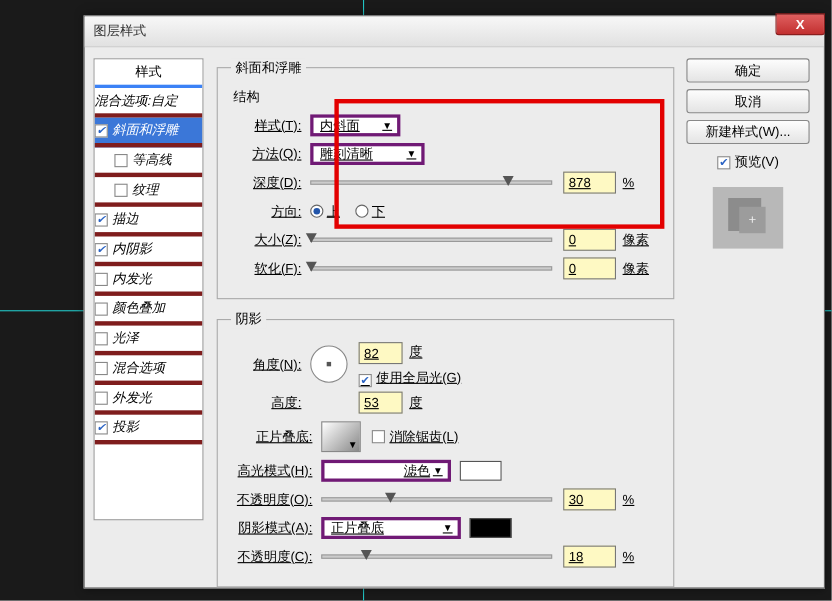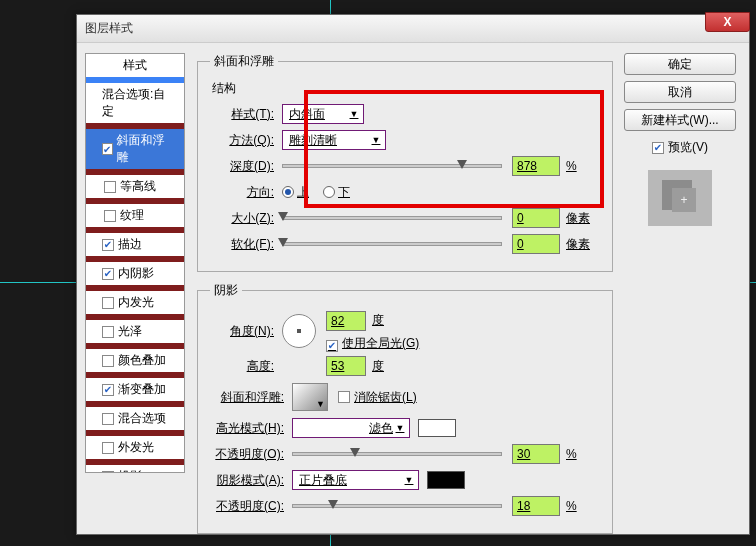--- a/index.html
+++ b/index.html
@@ -6,43 +6,43 @@
 body { background: #1a1a1a; width: 756px; height: 546px; position: relative; overflow: hidden; }
 .guide-v { position: absolute; top: 0; left: 330px; width: 1px; height: 546px; background: #22c5c5; z-index: 0; }
 .guide-h { position: absolute; top: 282px; left: 0; width: 756px; height: 1px; background: #22c5c5; z-index: 0; }
 .dialog { position: absolute; top: 14px; left: 76px; width: 674px; height: 521px; background: #ececec; border: 1px solid #666; box-shadow: 0 0 8px rgba(0,0,0,0.5); }
 .titlebar { height: 28px; background: linear-gradient(#f7f7f7,#e1e1e1); border-bottom: 1px solid #ccc; display: flex; align-items: center; padding: 0 8px; position: relative; }
 .titlebar .title { color: #333; }
 .close-btn { position: absolute; right: -1px; top: -3px; width: 45px; height: 20px; background: linear-gradient(#e06060,#c23030); border: 1px solid #8a1e1e; border-radius: 0 0 3px 3px; color: #fff; display: flex; align-items: center; justify-content: center; font-size: 13px; font-weight: bold; }
 .body { display: flex; padding: 10px 10px 10px 0; height: calc(100% - 28px); }
 .left-col { width: 112px; padding: 0 4px 0 8px; }
 .styles-list { border: 1px solid #999; background: #fff; height: 420px; overflow: hidden; }
-.styles-list .hdr { background: #fff; padding: 3px 12px; border-bottom: 6px solid #3b82f6; text-align: center; }
-.styles-list .opt-row { padding: 3px 16px; border-bottom: 6px solid #7f1d1d; display: flex; align-items: center; gap: 4px; }
+.styles-list .hdr { background: #fff; padding: 3px 12px; border-bottom: 3px solid #3b82f6; text-align: center; }
+.styles-list .opt-row { padding: 3px 0; border-bottom: 4px solid #7f1d1d; display: flex; align-items: center; gap: 4px; font-style: italic; }
 .styles-list .opt-row.sel { background: #3b77d8; color: #fff; }
 .styles-list .opt-row.indent { padding-left: 18px; }
 .chk { width: 12px; height: 12px; border: 1px solid #888; background: #fff; display: inline-flex; align-items: center; justify-content: center; font-size: 10px; color: #2a63c4; }
 .chk.on::before { content: "✔"; }
 .center-col { flex: 1; padding: 0 8px; }
 .right-col { width: 118px; padding: 0 2px; display: flex; flex-direction: column; align-items: center; gap: 6px; }
 .btn { width: 112px; height: 22px; background: linear-gradient(#fdfdfd,#e4e4e4); border: 1px solid #888; border-radius: 3px; display: flex; align-items: center; justify-content: center; cursor: pointer; }
 .preview-chk { display: flex; align-items: center; gap: 4px; margin-top: 2px; justify-content: center; }
 .preview-box { width: 64px; height: 56px; background: #b8b8b8; margin-top: 8px; position: relative; }
 .preview-box::before { content:""; position:absolute; top:10px; left:14px; width:30px; height:30px; background:#8c8c8c; }
 .preview-box::after { content:"+"; position:absolute; top:18px; left:24px; width:24px; height:24px; background:#9c9c9c; color:#eee; font-size:12px; display:flex; align-items:center; justify-content:center; }
 fieldset { border: 1px solid #aaa; padding: 8px 12px 12px 12px; margin-bottom: 10px; position: relative; }
 fieldset > legend { padding: 0 4px; background: #ececec; }
 .subhdr { margin: 2px 0 6px 2px; }
 .row { display: flex; align-items: center; margin: 4px 0; height: 22px; text-decoration: underline; }
 .row .lab { width: 72px; text-align: right; padding-right: 8px; }
-.select { height: 20px; border: 1px solid #701a75; background: #fff; display: flex; align-items: center; justify-content: space-between; padding: 0 2px 0 6px; }
+.select { height: 20px; border: 3px solid #701a75; background: #fff; display: flex; align-items: center; justify-content: space-between; padding: 0 2px 0 6px; }
 .select .arrow { width: 14px; height: 14px; display:flex; align-items:center; justify-content:center; font-size:9px; }
 .slider { flex: 1; height: 4px; background: #ccc; border: 1px solid #999; position: relative; margin-right: 10px; }
 .slider .thumb { position: absolute; top: -5px; width: 0; height: 0; border-left: 5px solid transparent; border-right: 5px solid transparent; border-top: 9px solid #555; transform: translateX(-5px); }
-.numbox { width: 48px; height: 20px; border: 1px solid #777; background: #bef264; padding: 0 4px; display: flex; align-items: center; }
+.numbox { width: 48px; height: 20px; border: 1px solid #777; background: #fef9c3; padding: 0 4px; display: flex; align-items: center; }
 .unit { margin-left: 6px; width: 34px; }
 .radio { width: 12px; height: 12px; border: 1px solid #666; border-radius: 50%; display: inline-flex; align-items: center; justify-content: center; margin-right: 3px; background: #fff; }
 .radio.on::before { content:""; width:6px; height:6px; background:#2255aa; border-radius:50%; }
 .redbox { position: absolute; border: 4px solid #e30000; pointer-events: none; z-index: 5; }
 .angle-dial { width: 34px; height: 34px; border: 1px solid #888; border-radius: 50%; background: #fff; position: relative; }
 .angle-dial .cross { position:absolute; top:50%; left:50%; width:4px; height:4px; background:#555; transform:translate(-50%,-50%); }
 .swatch-grad { width: 36px; height: 28px; border: 1px solid #888; background: linear-gradient(135deg,#fff 0%,#888 100%); position: relative; display:flex; align-items:center; justify-content:center; }
 .swatch-grad .arrow { font-size:9px; position:absolute; right:2px; bottom:1px; }
 .color-sw { width: 38px; height: 18px; border: 1px solid #555; }
 </style>
@@ -85,29 +85,25 @@
         <div class="opt-row">
           <span class="chk on"></span>
           <span>内阴影</span>
         </div>
         <div class="opt-row">
           <span class="chk"></span>
           <span>内发光</span>
         </div>
         <div class="opt-row">
           <span class="chk"></span>
+          <span>颜色叠加</span>
+        </div>
+        <div class="opt-row">
+          <span class="chk"></span>
           <span>光泽</span>
-        </div>
-        <div class="opt-row">
-          <span class="chk"></span>
-          <span>颜色叠加</span>
-        </div>
-        <div class="opt-row">
-          <span class="chk on"></span>
-          <span>渐变叠加</span>
         </div>
         <div class="opt-row">
           <span class="chk"></span>
           <span>混合选项</span>
         </div>
         <div class="opt-row">
           <span class="chk"></span>
           <span>外发光</span>
         </div>
         <div class="opt-row">
@@ -200,21 +196,21 @@
         </div>
         <div class="row">
           <span class="lab">高度:</span>
           <span style="width:44px;"></span>
           <div class="numbox" style="width:40px;">
               <span>53</span>
             </div>
           <span class="unit">度</span>
         </div>
         <div class="row" style="height:32px;">
-          <span class="lab" style="width:82px;">斜面和浮雕:</span>
+          <span class="lab" style="width:82px;">正片叠底:</span>
           <div class="swatch-grad">
               <span class="arrow">▼</span>
             </div>
           <span style="width:10px;"></span>
           <span class="chk"></span>
           <span style="width:4px;"></span>
           <span>消除锯齿(L)</span>
         </div>
         <div class="row">
           <span class="lab" style="width:82px;">高光模式(H):</span>

